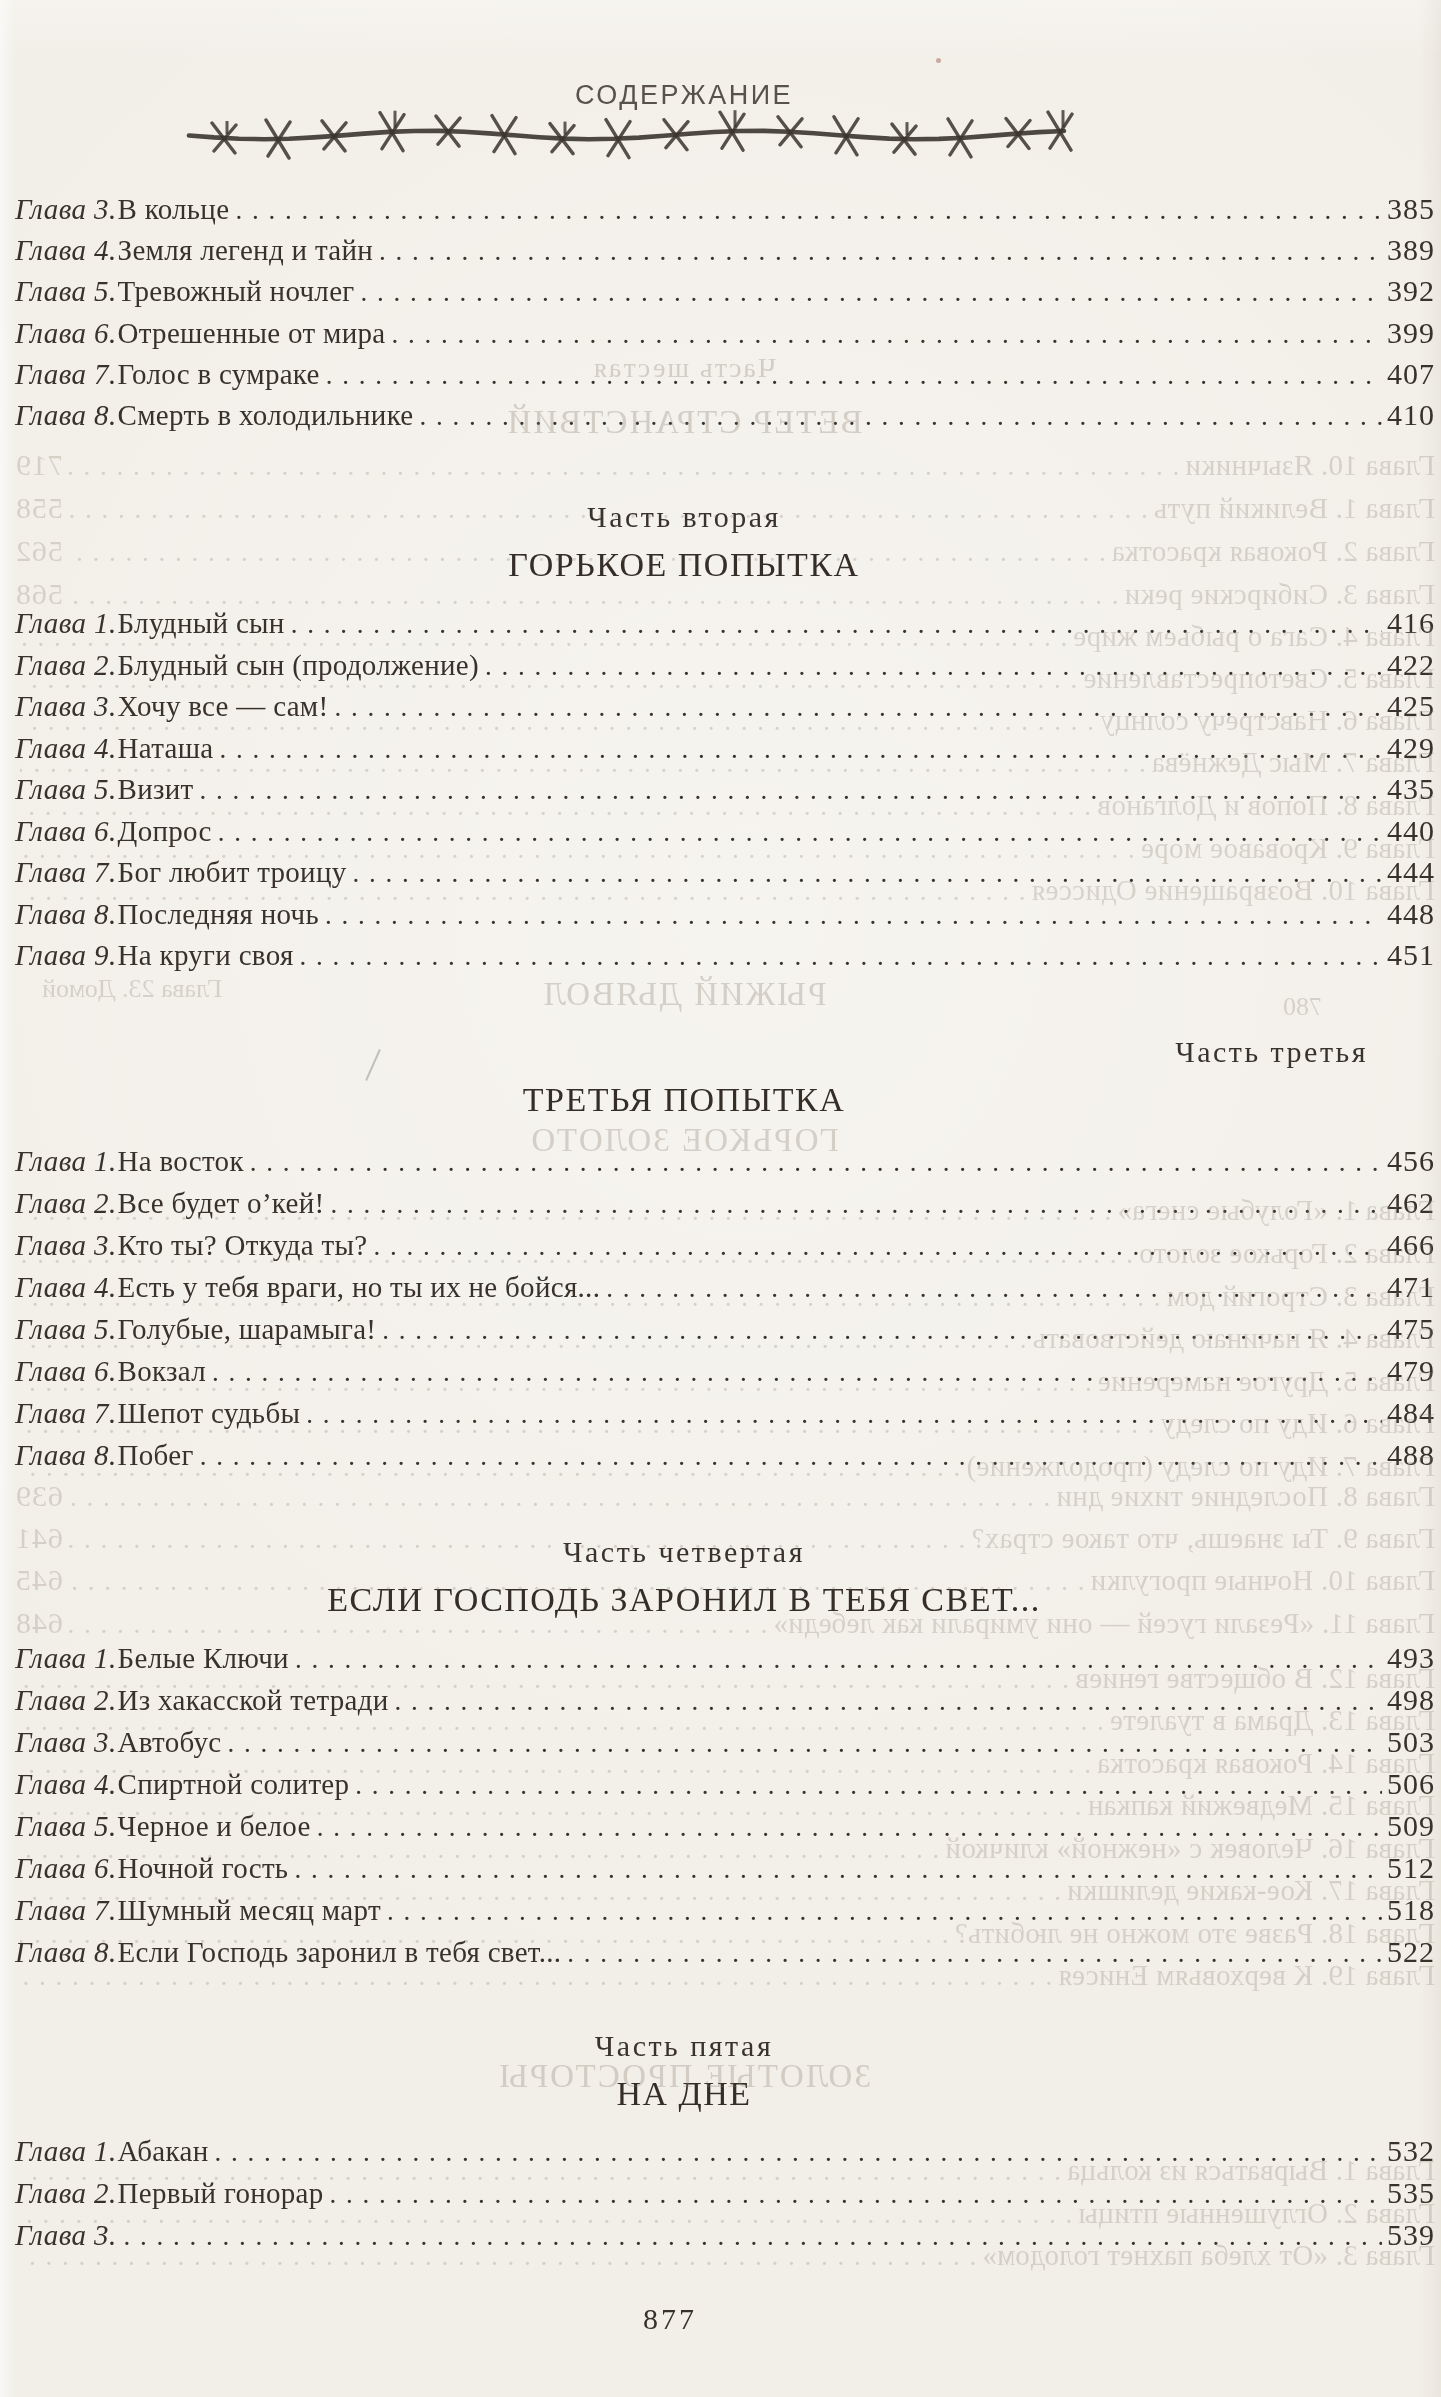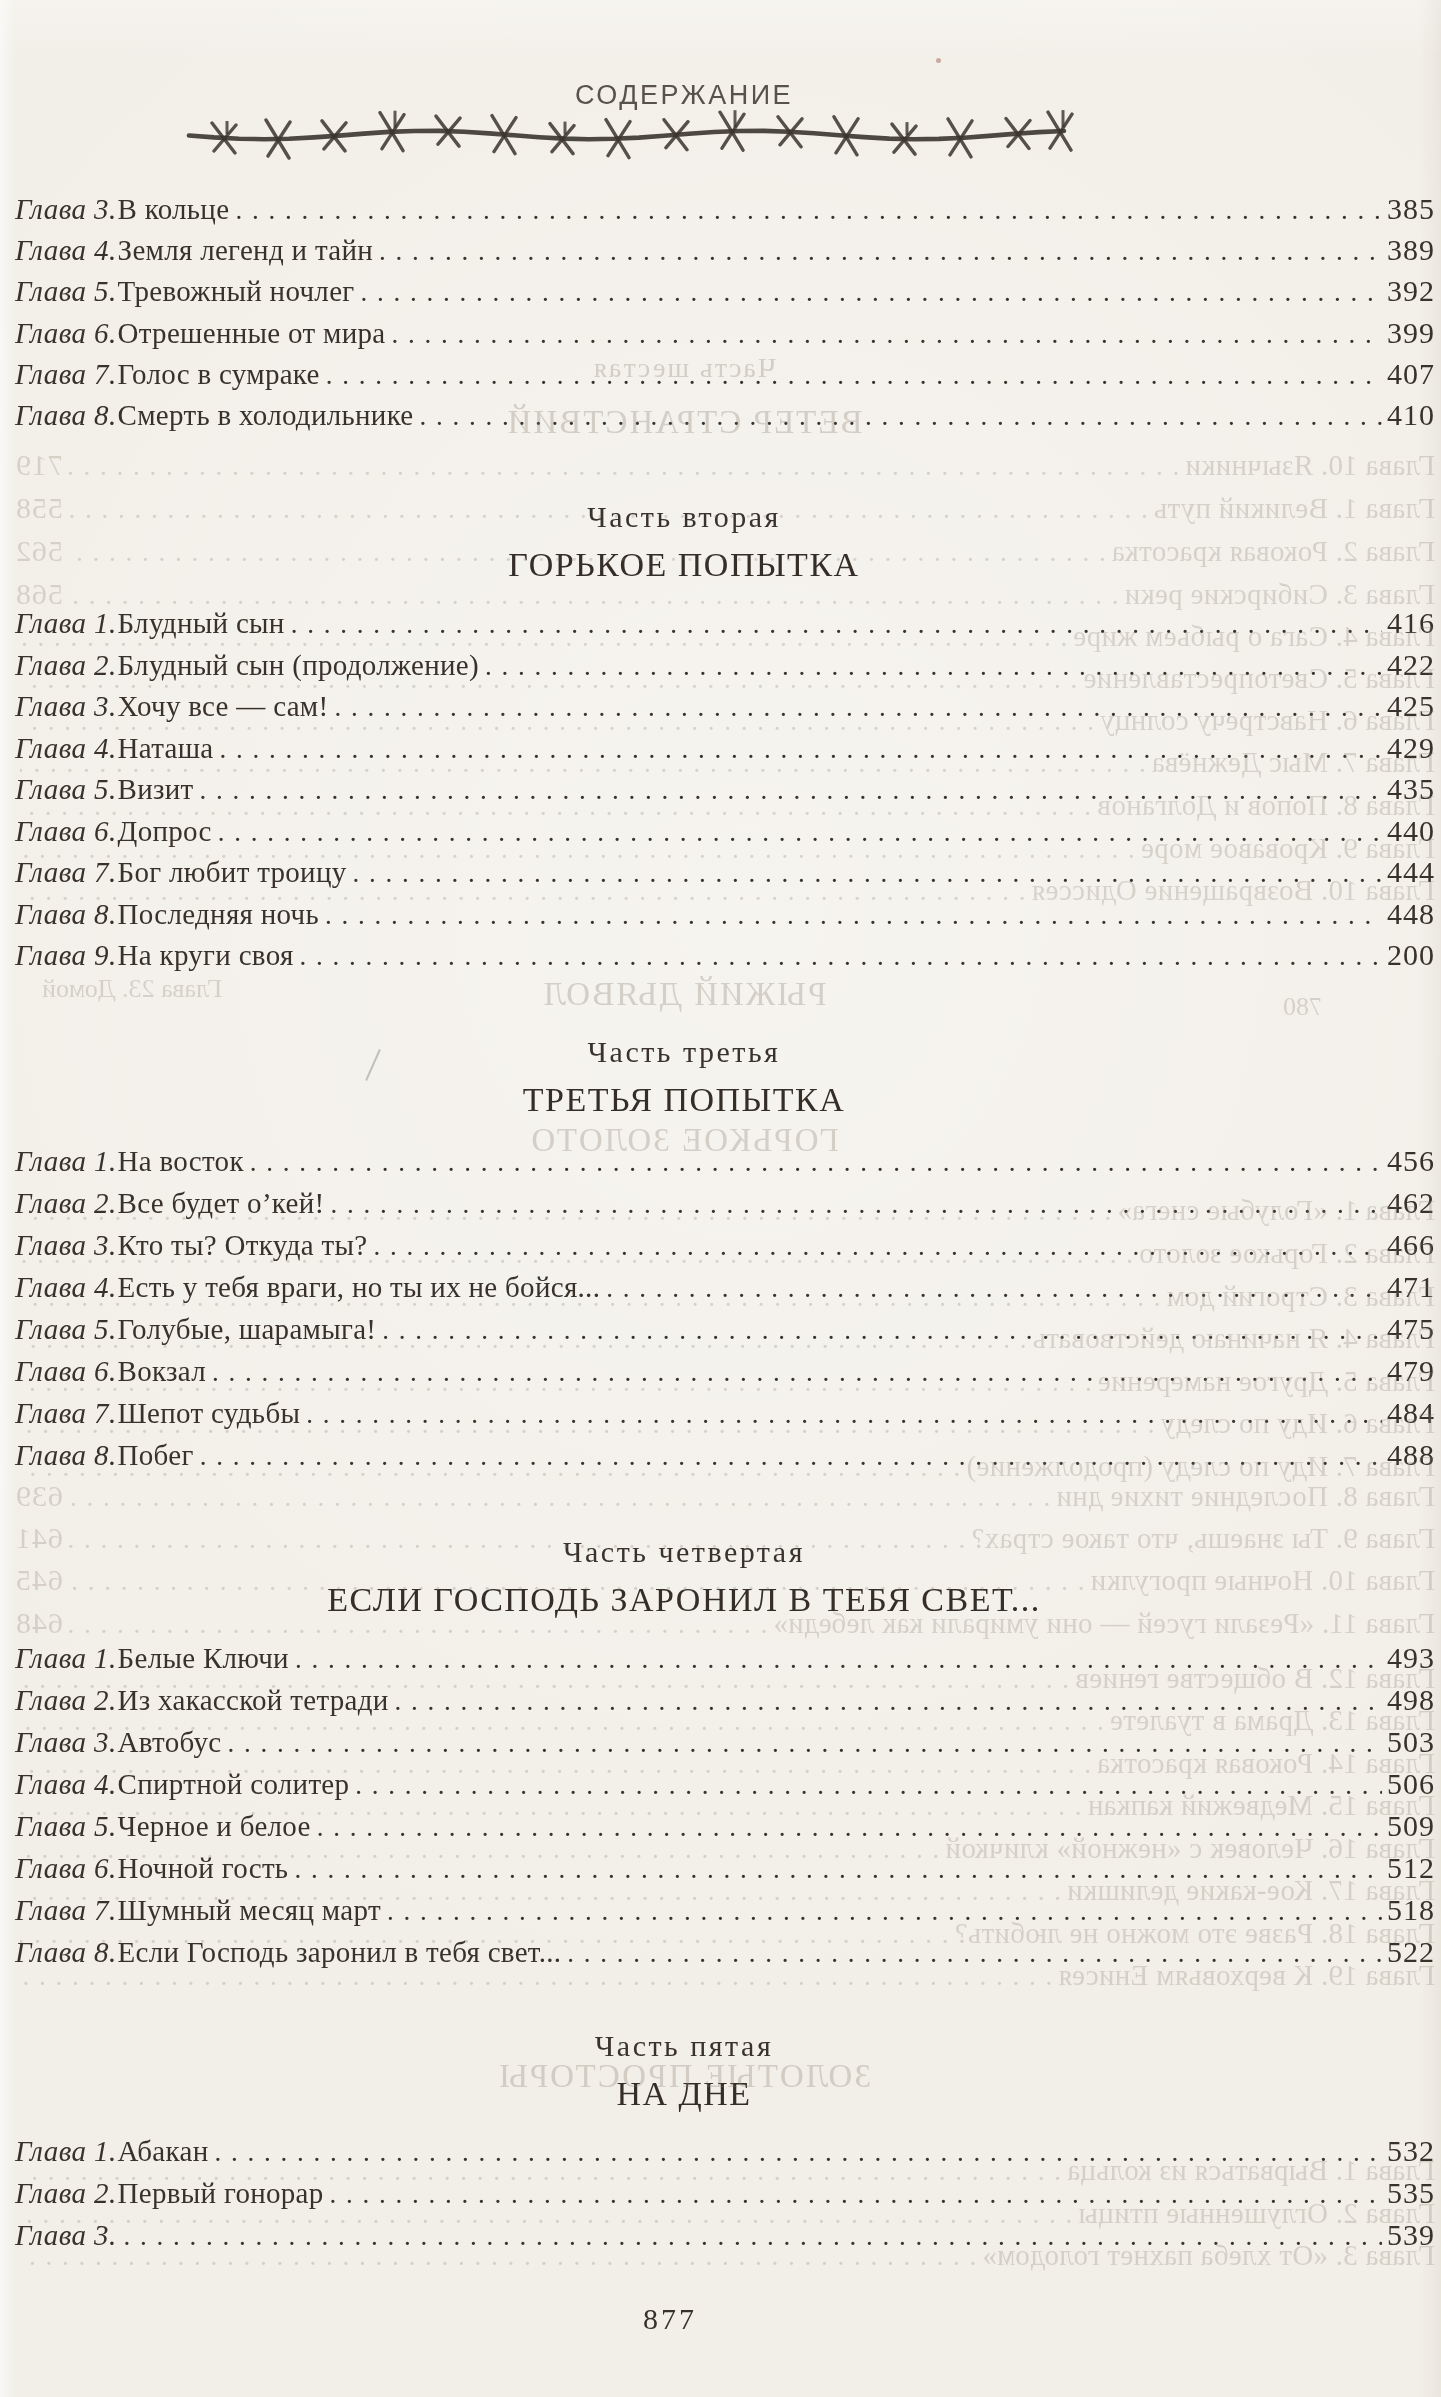--- a/index.html
+++ b/index.html
@@ -181,23 +181,23 @@
     <div class="row" style="top: 896px;">
       <i class="ch">Глава 8.</i>
       <span class="ti">Последняя ночь</span>
       <span class="dots"></span>
       <span class="page">448</span>
     </div>
     <div class="row" style="top: 937px;">
       <i class="ch">Глава 9.</i>
       <span class="ti">На круги своя</span>
       <span class="dots"></span>
-      <span class="page">200</span>
-    </div>
-    <div class="center-abs part-name" style="top: 1035px;">Часть третья</div>
+      <span class="page">451</span>
+    </div>
+    <div class="center-abs part-name" style="top: 1035px; text-align: right;">Часть третья</div>
     <div class="center-abs part-title" style="top: 1081px;">ТРЕТЬЯ ПОПЫТКА</div>
     <div class="row" style="top: 1143px;">
       <i class="ch">Глава 1.</i>
       <span class="ti">На восток</span>
       <span class="dots"></span>
       <span class="page">456</span>
     </div>
     <div class="row" style="top: 1185px;">
       <i class="ch">Глава 2.</i>
       <span class="ti">Все будет о’кей!</span>

